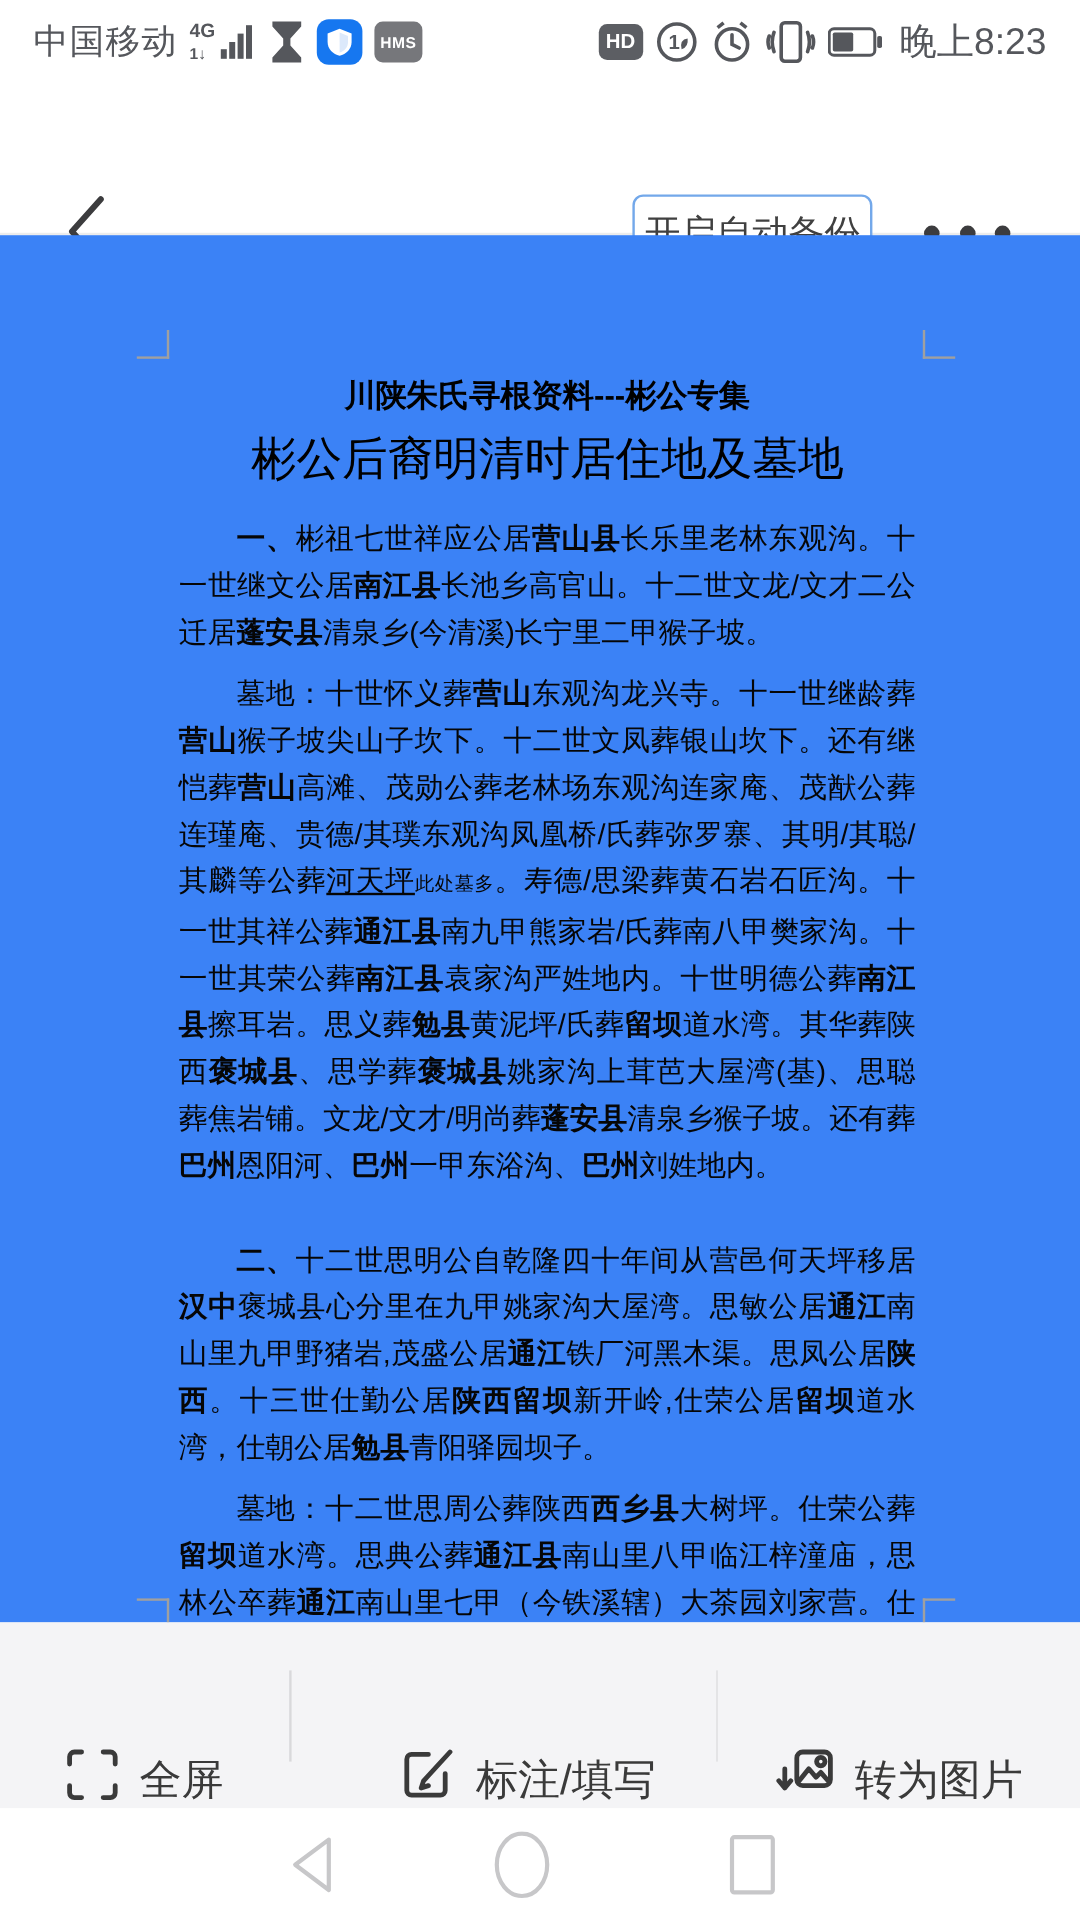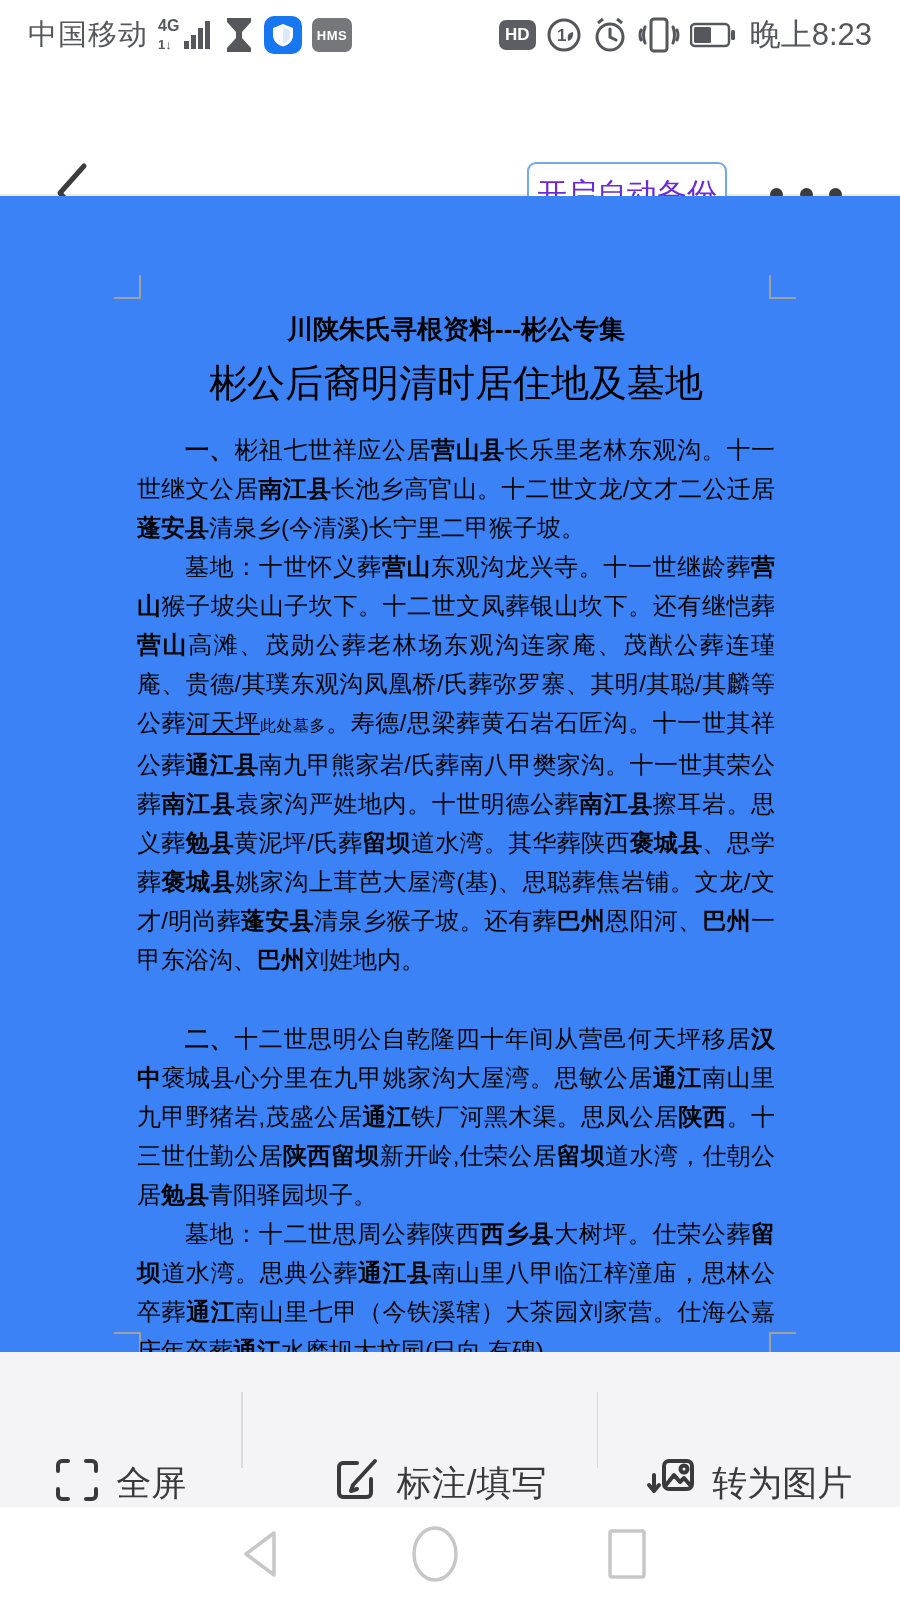--- a/index.html
+++ b/index.html
@@ -32,37 +32,37 @@
     position:absolute;left:0;top:70px;width:900px;height:126px;background:#fff;
     border-bottom:2px solid #ececec;box-sizing:border-box;
   }
   .back-btn{position:absolute;left:52px;top:90px;width:56px;height:66px;cursor:pointer;}
   .hd-titles{position:absolute;left:130px;top:6px;width:400px;}
   .hd-title{font-size:42px;font-weight:700;color:#161616;line-height:56px;white-space:nowrap;}
   .hd-subtitle{font-size:27px;color:#9c9c9c;margin-top:4px;}
   .backup-btn{
     position:absolute;left:527px;top:92px;width:200px;height:64px;
     border:2px solid #73a8ea;border-radius:9px;background:#fff;
-    color:#6d28d9;font-size:30px;display:flex;align-items:center;justify-content:center;
+    color:#404040;font-size:30px;display:flex;align-items:center;justify-content:center;
     font-family:inherit;
   }
   .more-btn{position:absolute;left:770px;top:112px;width:72px;height:24px;
     display:flex;align-items:center;justify-content:space-between;}
   .more-btn i{width:13px;height:13px;border-radius:50%;background:#3c3c3e;display:block;}
   
   .doc-page{position:absolute;left:0;top:196px;width:900px;height:1156px;background:#3b82f6;overflow:hidden;}
   .crop{position:absolute;width:25px;height:22px;}
   .crop.tl{left:114px;top:79px;border-right:2px solid #a0a0a0;border-bottom:2px solid #a0a0a0;}
   .crop.tr{left:769px;top:79px;border-left:2px solid #a0a0a0;border-bottom:2px solid #a0a0a0;}
   .crop.bl{left:114px;top:1136px;border-right:2px solid #a0a0a0;border-top:2px solid #a0a0a0;}
   .crop.br{left:769px;top:1136px;border-left:2px solid #a0a0a0;border-top:2px solid #a0a0a0;}
   .doc-body{position:absolute;left:137px;top:0;width:638px;padding-top:116px;color:#000;}
   .doc-title1{font-size:26px;font-weight:700;text-align:center;margin:0;line-height:34px;}
   .doc-title2{font-size:38px;font-weight:400;text-align:center;margin:12px 0 0 0;line-height:50px;}
-  .doc-para{font-size:24px;line-height:39px;margin:0;text-indent:2em;text-align:justify;
+  .doc-para{font-size:24px;line-height:39px;margin:12px;text-indent:2em;text-align:justify;
     font-weight:400;color:#060606;}
   .doc-para:first-of-type{margin-top:22px;}
   .doc-para.gap{margin-top:40px;}
   .doc-para .b{font-weight:700;}
   .doc-para .u{text-decoration:underline;}
   .doc-para .sm{font-size:16px;}
   
   .toolbar{
     position:absolute;left:0;top:1352px;width:900px;height:155px;background:#f4f4f6;
     display:flex;align-items:center;

